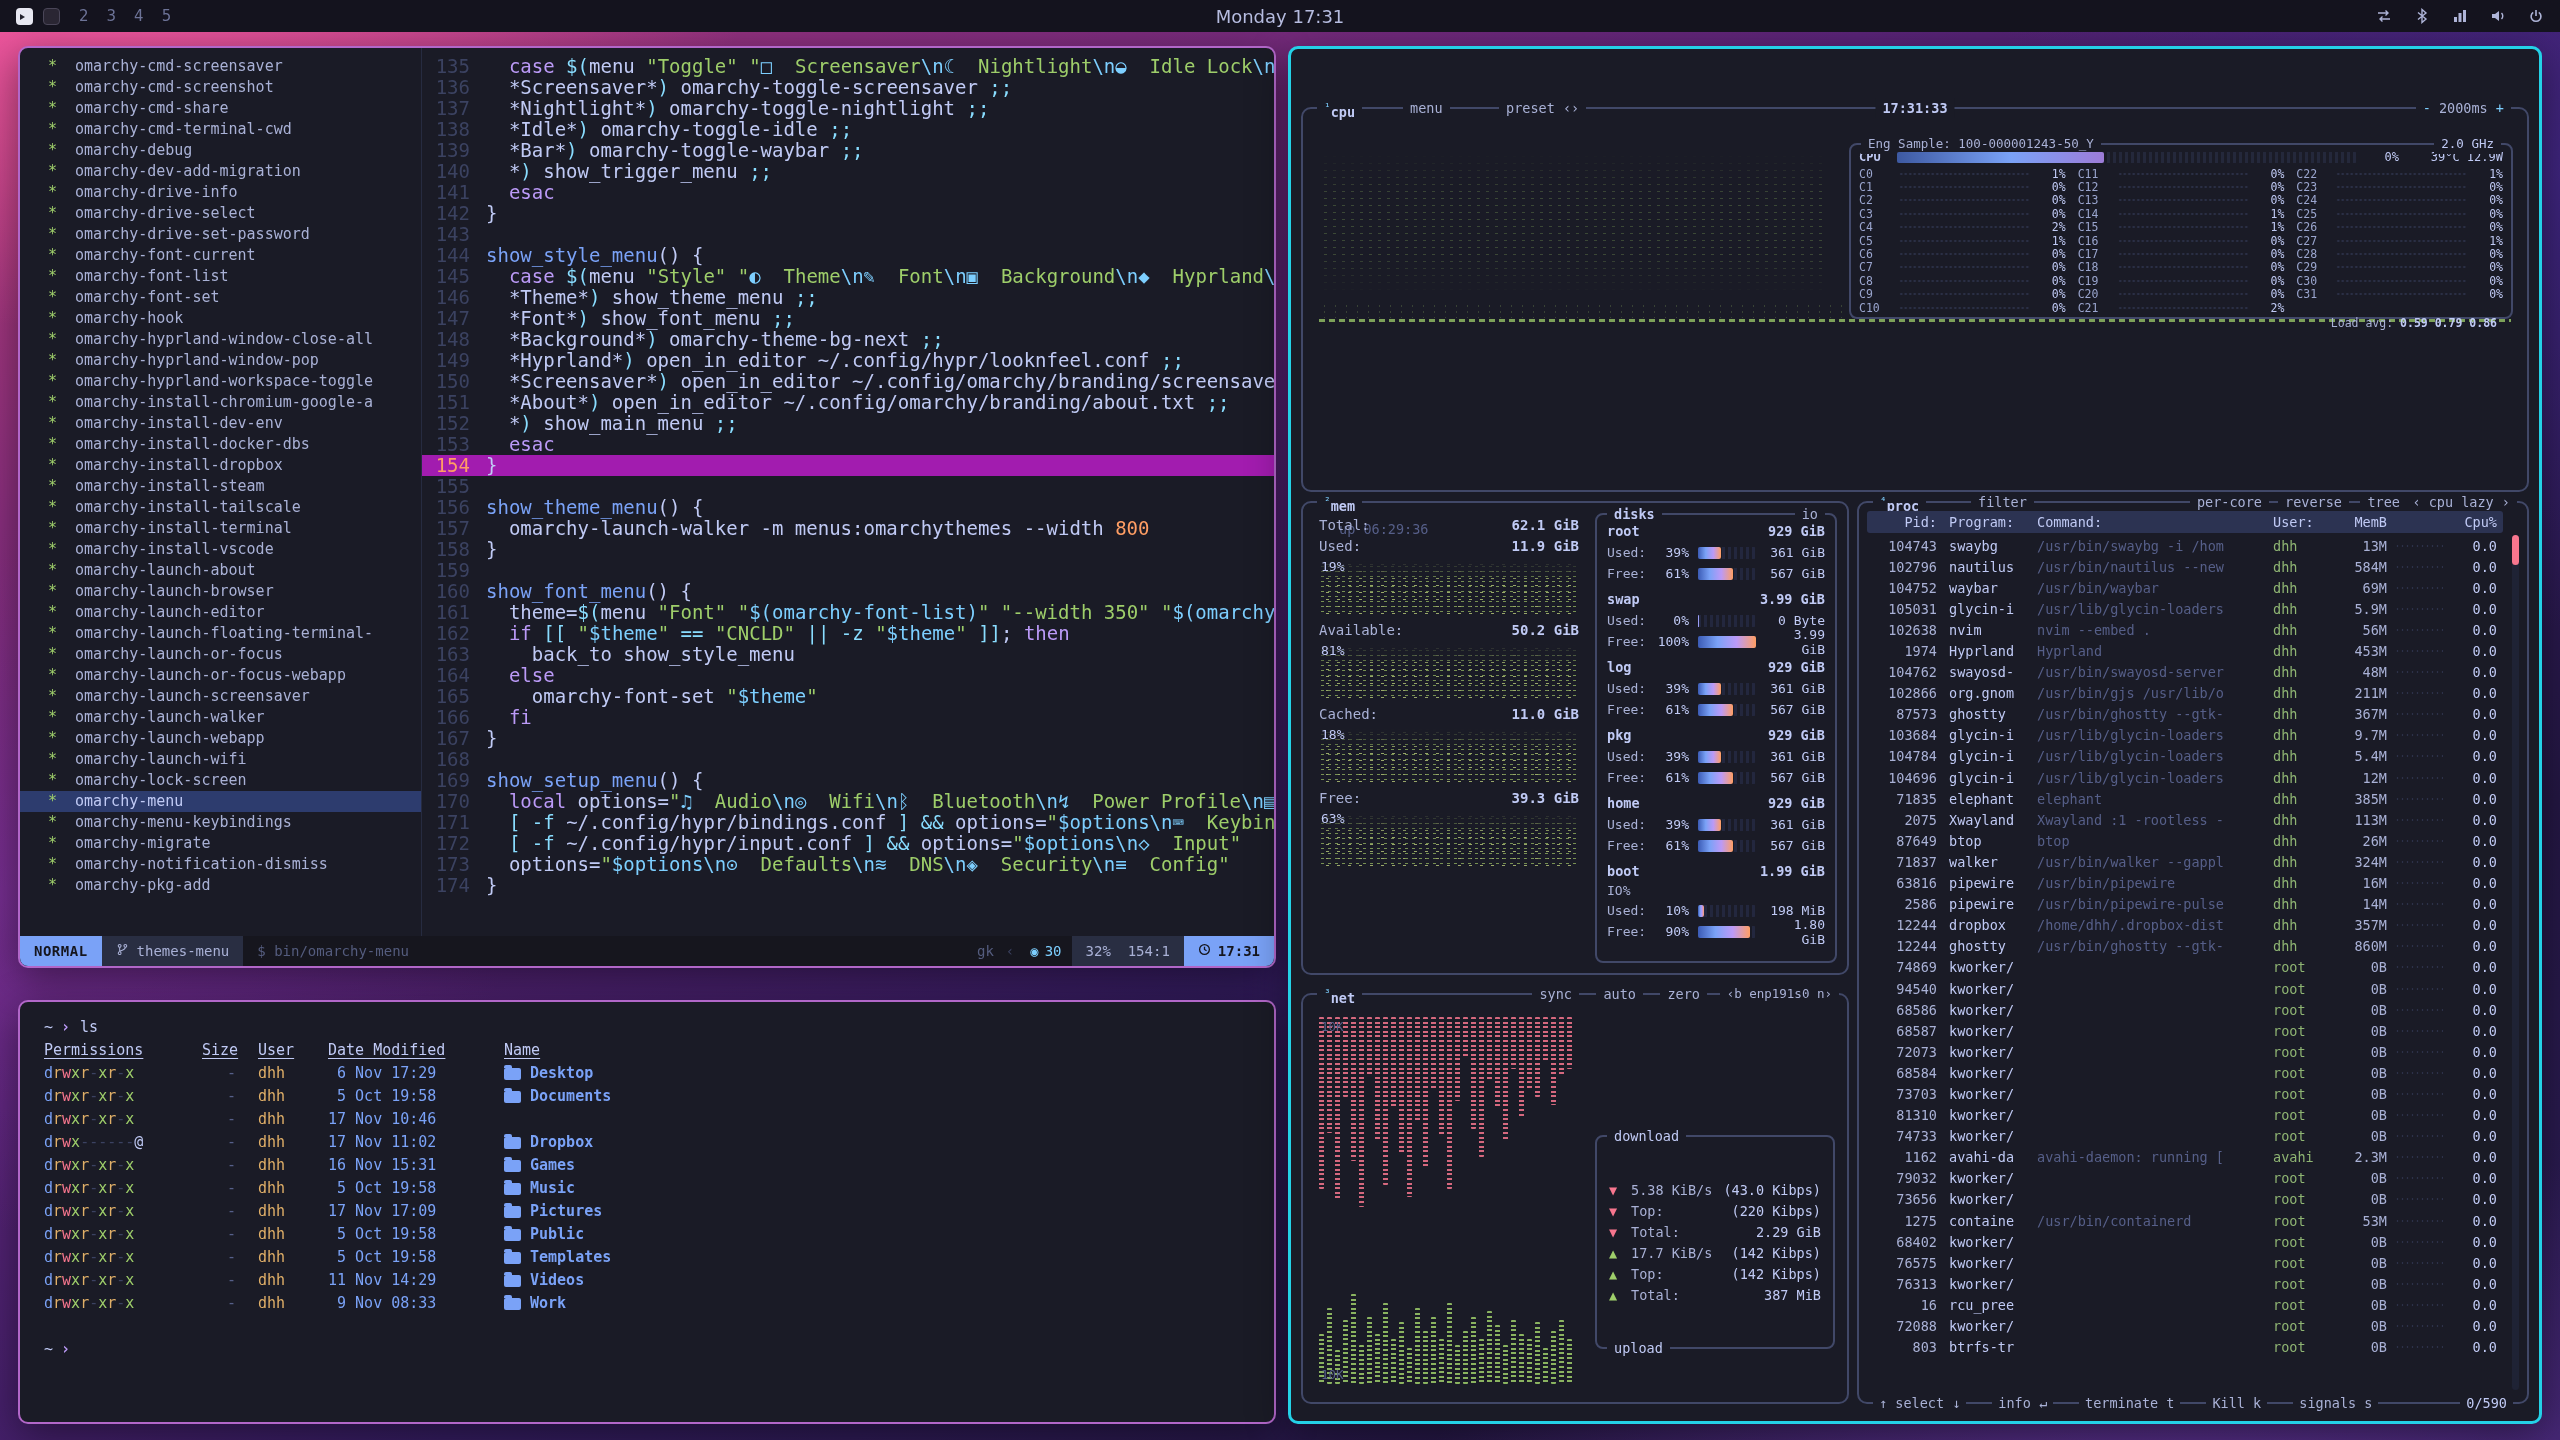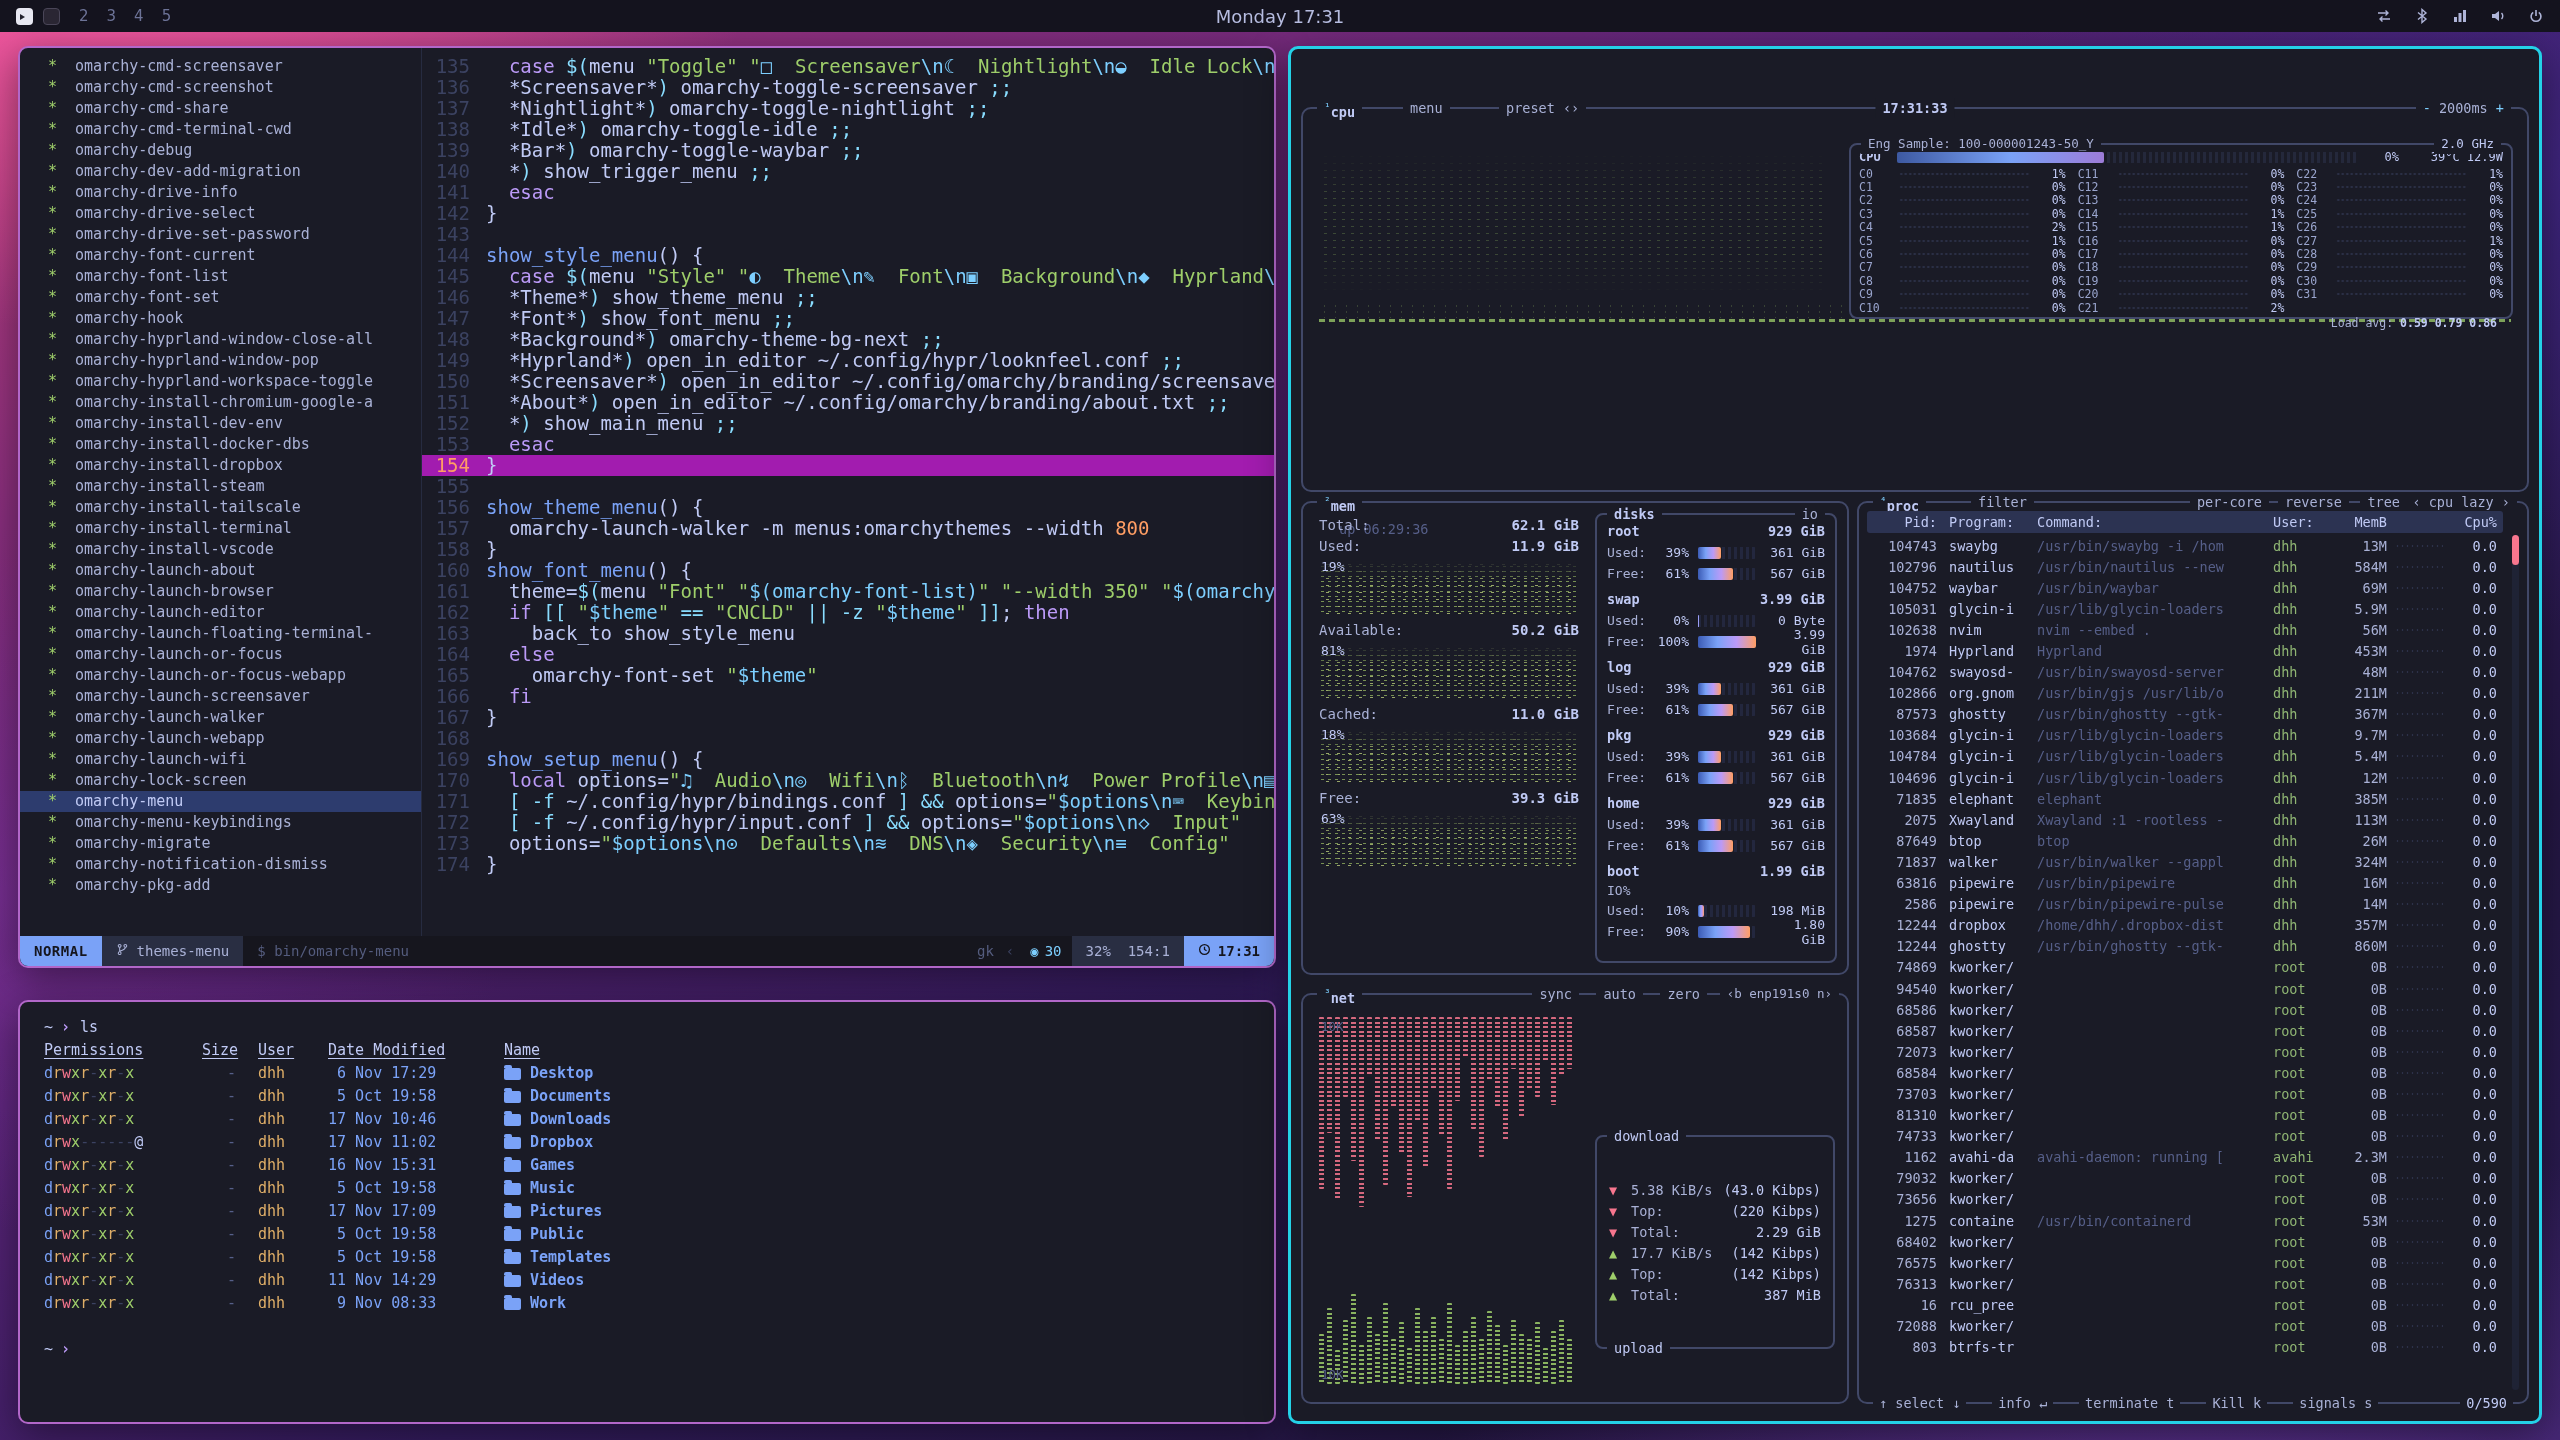--- a/index.html
+++ b/index.html
@@ -299,20 +299,21 @@
           <div class="cl"><span class="ln">149</span><span class="tk-t">  *Hyprland*</span><span class="tk-o">)</span><span class="tk-t"> open_in_editor ~/.config/hypr/looknfeel.conf </span><span class="tk-o">;;</span></div>
           <div class="cl"><span class="ln">150</span><span class="tk-t">  *Screensaver*</span><span class="tk-o">)</span><span class="tk-t"> open_in_editor ~/.config/omarchy/branding/screensaver.txt</span></div>
           <div class="cl"><span class="ln">151</span><span class="tk-t">  *About*</span><span class="tk-o">)</span><span class="tk-t"> open_in_editor ~/.config/omarchy/branding/about.txt </span><span class="tk-o">;;</span></div>
           <div class="cl"><span class="ln">152</span><span class="tk-t">  *</span><span class="tk-o">)</span><span class="tk-t"> show_main_menu </span><span class="tk-o">;;</span></div>
           <div class="cl"><span class="ln">153</span><span class="tk-t">  </span><span class="tk-k">esac</span></div>
           <div class="cl cursor"><span class="ln">154</span><span class="tk-t">}</span></div>
           <div class="cl"><span class="ln">155</span></div>
           <div class="cl"><span class="ln">156</span><span class="tk-f">show_theme_menu</span><span class="tk-t">() {</span></div>
           <div class="cl"><span class="ln">157</span><span class="tk-t">  omarchy-launch-walker -m menus:omarchythemes --width </span><span class="tk-c">800</span></div>
           <div class="cl"><span class="ln">158</span><span class="tk-t">}</span></div>
+          <div class="cl"><span class="ln">159</span></div>
           <div class="cl"><span class="ln">160</span><span class="tk-f">show_font_menu</span><span class="tk-t">() {</span></div>
           <div class="cl"><span class="ln">161</span><span class="tk-t">  theme=</span><span class="tk-o">$(</span><span class="tk-t">menu </span><span class="tk-s">"Font"</span><span class="tk-t"> </span><span class="tk-s">"</span><span class="tk-v">$(omarchy-font-list)</span><span class="tk-s">"</span><span class="tk-t"> </span><span class="tk-s">"--width 350"</span><span class="tk-t"> </span><span class="tk-s">"</span><span class="tk-v">$(omarchy-font-</span></div>
           <div class="cl"><span class="ln">162</span><span class="tk-t">  </span><span class="tk-k">if</span><span class="tk-t"> </span><span class="tk-o">[[</span><span class="tk-t"> </span><span class="tk-s">"</span><span class="tk-v">$theme</span><span class="tk-s">"</span><span class="tk-t"> </span><span class="tk-o">==</span><span class="tk-t"> </span><span class="tk-s">"CNCLD"</span><span class="tk-t"> </span><span class="tk-o">||</span><span class="tk-t"> </span><span class="tk-o">-z</span><span class="tk-t"> </span><span class="tk-s">"</span><span class="tk-v">$theme</span><span class="tk-s">"</span><span class="tk-t"> </span><span class="tk-o">]]</span><span class="tk-t">; </span><span class="tk-k">then</span></div>
           <div class="cl"><span class="ln">163</span><span class="tk-t">    back_to show_style_menu</span></div>
           <div class="cl"><span class="ln">164</span><span class="tk-t">  </span><span class="tk-k">else</span></div>
           <div class="cl"><span class="ln">165</span><span class="tk-t">    omarchy-font-set </span><span class="tk-s">"</span><span class="tk-v">$theme</span><span class="tk-s">"</span></div>
           <div class="cl"><span class="ln">166</span><span class="tk-t">  </span><span class="tk-k">fi</span></div>
           <div class="cl"><span class="ln">167</span><span class="tk-t">}</span></div>
           <div class="cl"><span class="ln">168</span></div>
           <div class="cl"><span class="ln">169</span><span class="tk-f">show_setup_menu</span><span class="tk-t">() {</span></div>
@@ -386,24 +387,20 @@
             <span class="lsname">
               <span class="fold"></span>
               <span>Documents</span>
             </span>
           </div>
           <div class="lsrow">
             <span class="perm"><span class="p-d">d</span><span class="p-r">r</span><span class="p-w">w</span><span class="p-x">x</span><span class="p-r">r</span><span class="p-n">-</span><span class="p-x">x</span><span class="p-r">r</span><span class="p-n">-</span><span class="p-x">x</span></span>
             <span class="lssize">-</span>
             <span class="lsuser">dhh</span>
             <span class="lsdate">17 Nov 10:46</span>
-            <span class="lsname">
-              <span class="fold"></span>
-              <span>Downloads</span>
-            </span>
           </div>
           <div class="lsrow">
             <span class="perm"><span class="p-d">d</span><span class="p-r">r</span><span class="p-w">w</span><span class="p-x">x</span><span class="p-n">-</span><span class="p-n">-</span><span class="p-n">-</span><span class="p-n">-</span><span class="p-n">-</span><span class="p-n">-</span><span class="p-a">@</span></span>
             <span class="lssize">-</span>
             <span class="lsuser">dhh</span>
             <span class="lsdate">17 Nov 11:02</span>
             <span class="lsname">
               <span class="fold"></span>
               <span>Dropbox</span>
             </span>

